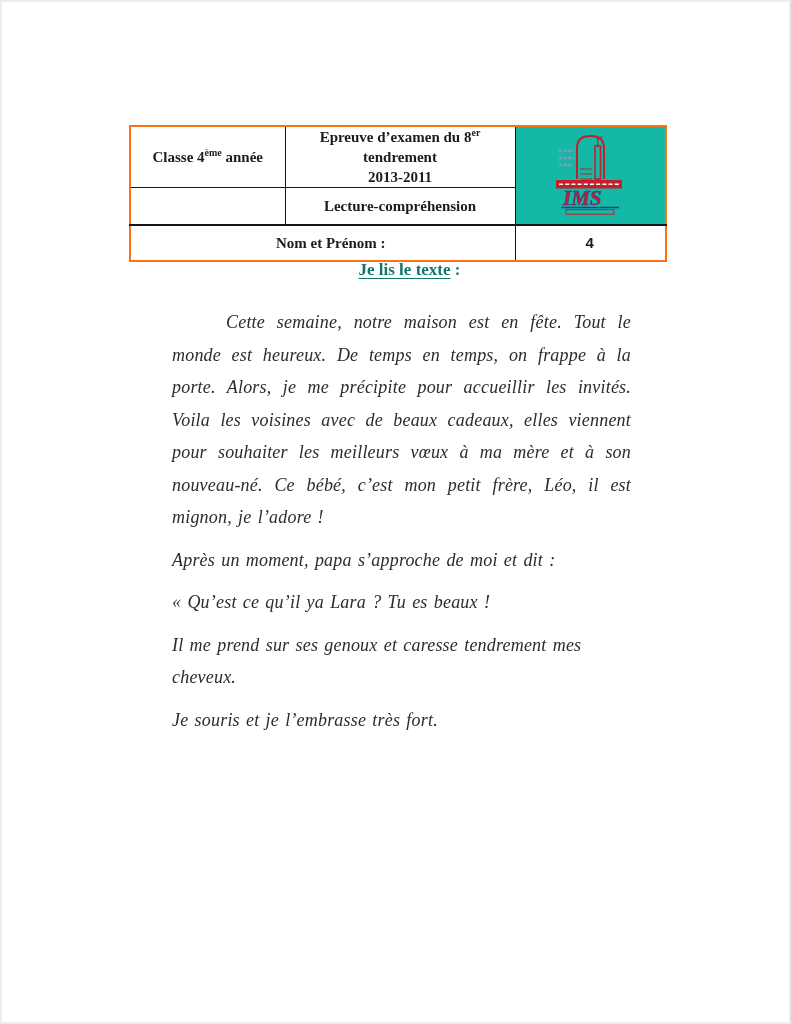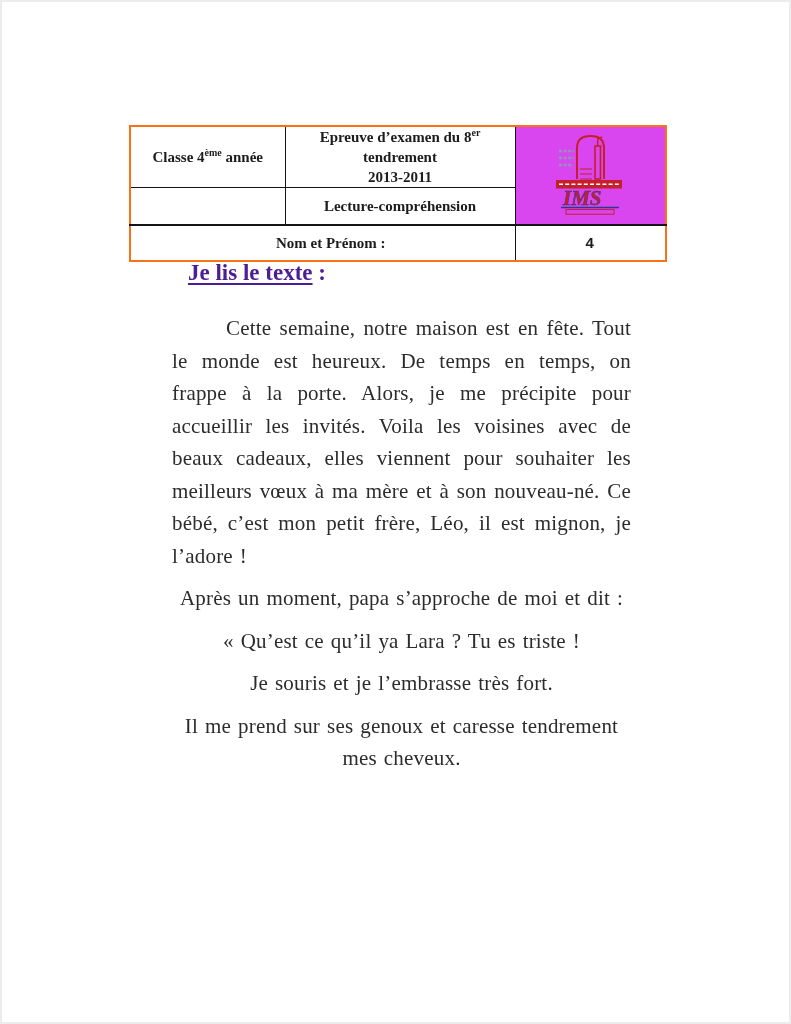--- a/index.html
+++ b/index.html
@@ -29,60 +29,62 @@
     border: 1px solid #141414;
     vertical-align: middle;
     font-size: 15px;
     font-weight: bold;
     color: #1c1c1c;
     text-align: center;
     line-height: 20px;
   }
   td.class-cell  { width: 155px; height: 47px; }
   td.exam-cell   { width: 230px; }
-  td.logo-cell   { width: 151px; background: #d946ef; }
+  td.logo-cell   { width: 151px; background: #14b8a6; }
   tr.row-2 td    { height: 37px; text-align: center; }
   tr.row-3 td    { height: 36px; border-top: 2px solid #141414; }
   td.name-cell   { text-align: left; padding-left: 16px; }
   td.number-cell {
     font-family: "Liberation Sans", sans-serif;
     font-size: 32px;
     font-weight: bold;
     letter-spacing: 1px;
   }
   sup.ord { font-size: 10px; vertical-align: super; line-height: 0; }
 
   
   .reading-section {
     position: absolute;
     left: 170px;
     top: 258px;
     width: 459px;
   }
   .section-title {
     margin: 0 0 26px 16px;
-    font-size: 23px;
+    font-size: 17px;
     font-weight: bold;
-    color: #4c1d95;
+    color: #0f766e;
+    text-align: center;
   }
   .section-title .underlined {
     text-decoration: underline;
     text-underline-offset: 3px;
   }
   .reading-section p {
-    font-size: 21px;
+    font-size: 18px;
     line-height: 32.5px;
     text-align: justify;
     color: #2c2c2c;
     word-spacing: 1.5px;
     letter-spacing: 0.2px;
     margin: 0 0 10px 0;
+    font-style: italic;
   }
   .reading-section p.first { text-indent: 54px; }
-  .reading-section p.no-justify { text-align: center; }
+  .reading-section p.no-justify { text-align: left; }
 </style>
 </head>
 <body>
 
 <div class="page">
 
   <table class="header-table">
     <tbody>
         <tr class="row-1">
       <td class="class-cell">
@@ -130,18 +132,18 @@
         <span>4</span>
       </td>
     </tr>
   </tbody>
     </table>
 
   <div class="reading-section">
     <h2 class="section-title"><span class="underlined">Je lis le texte</span><span> :</span></h2>
     <p class="first">Cette semaine, notre maison est en fête. Tout le monde est heureux. De temps en temps, on frappe à la porte. Alors, je me précipite pour accueillir les invités. Voila les voisines avec de beaux cadeaux, elles viennent pour souhaiter les meilleurs vœux à ma mère et à son nouveau-né. Ce bébé, c’est mon petit frère, Léo, il est mignon, je l’adore !</p>
     <p class="no-justify">Après un moment, papa s’approche de moi et dit :</p>
-    <p class="no-justify">« Qu’est ce qu’il ya Lara ? Tu es triste !</p>
+    <p class="no-justify">« Qu’est ce qu’il ya Lara ? Tu es beaux !</p>
+    <p class="no-justify">Il me prend sur ses genoux et caresse tendrement mes cheveux.</p>
     <p class="no-justify">Je souris et je l’embrasse très fort.</p>
-    <p class="no-justify">Il me prend sur ses genoux et caresse tendrement mes cheveux.</p>
   </div>
 
 </div>
 
 </body></html>

